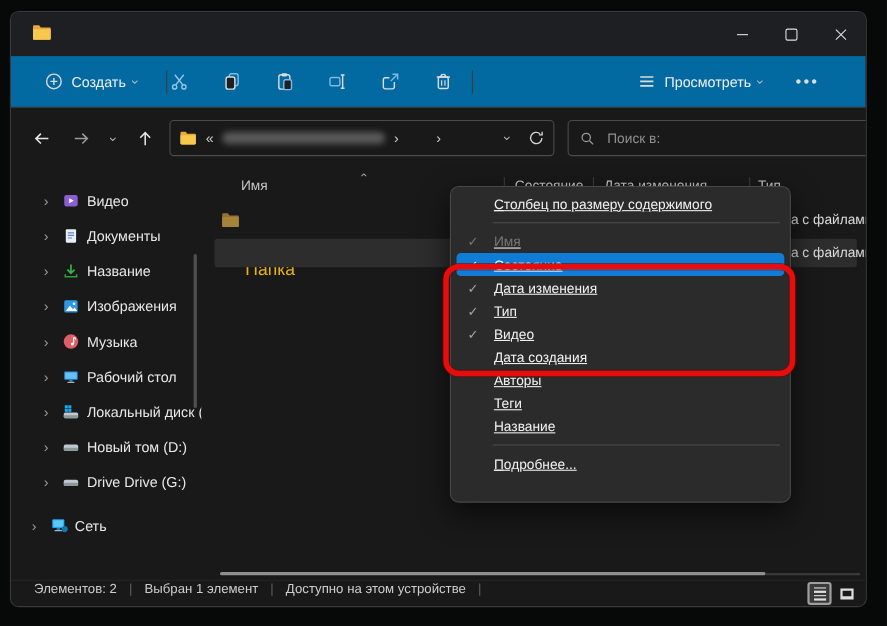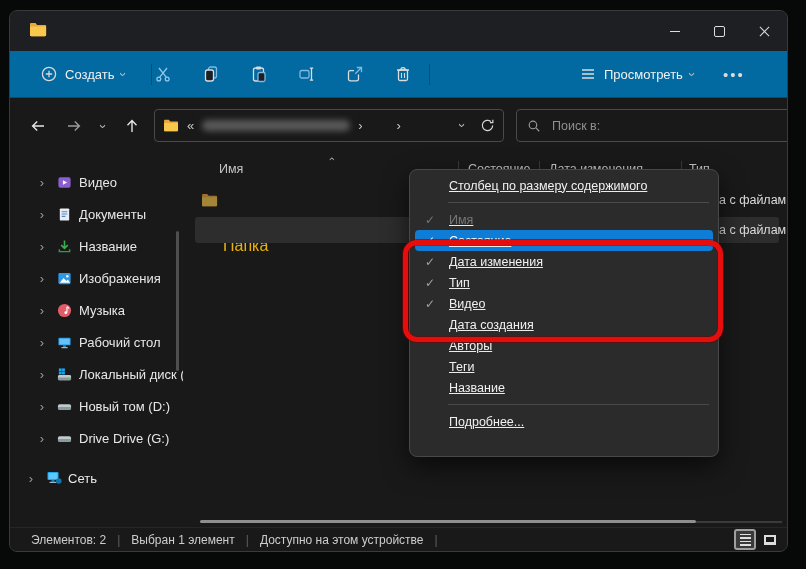--- a/index.html
+++ b/index.html
@@ -76,21 +76,21 @@
   .menu-item.highlighted{background:#0f7cd6;}
   .menu-item.highlighted .mi-label,.menu-item.highlighted .mi-check{color:#ffffff;}
   .menu-sep{height:1px;background:#4a4a4a;margin:6px 9px 6px 38px;flex:0 0 auto;}
   
   .red-box{
     position:absolute;left:393px;top:229px;width:320px;height:102px;z-index:6;
     border:5px solid #e60d0d;border-radius:14px;box-sizing:border-box;pointer-events:none;
     box-shadow:0 0 0 1px rgba(120,0,0,.6), inset 0 0 0 1px rgba(120,0,0,.5);
   }
   
-  .statusbar{position:absolute;left:0;right:0;bottom:0;height:24px;background:#191919;border-top:1px solid #262626;display:flex;align-items:center;padding-left:21px;font-size:12px;color:#cdcdcd;gap:11px;box-sizing:border-box;}
+  .statusbar{position:absolute;left:0;right:0;bottom:0;height:24px;background:#191919;border-top:1px solid #262626;display:flex;align-items:flex-start;padding-left:21px;font-size:12px;color:#cdcdcd;gap:11px;box-sizing:border-box;}
   .sb-div{color:#5f5f5f;}
   .sb-buttons{position:absolute;right:6px;top:1px;display:flex;gap:3px;}
   .sb-btn{width:22px;height:21px;border-radius:3px;display:flex;align-items:center;justify-content:center;box-sizing:border-box;}
   .sb-btn.active{border:2px solid #9f9f9f;background:#3a3a3a;}
   .lines-ico{display:flex;flex-direction:column;gap:2px;}
   .lines-ico span{display:block;width:11px;height:1.5px;background:#e0e0e0;}
   .thumb-ico{width:12px;height:10px;border:2px solid #dedede;border-bottom-width:3px;background:#1a1a1a;box-sizing:border-box;}
   svg{display:block;}
 </style>
 </head>

